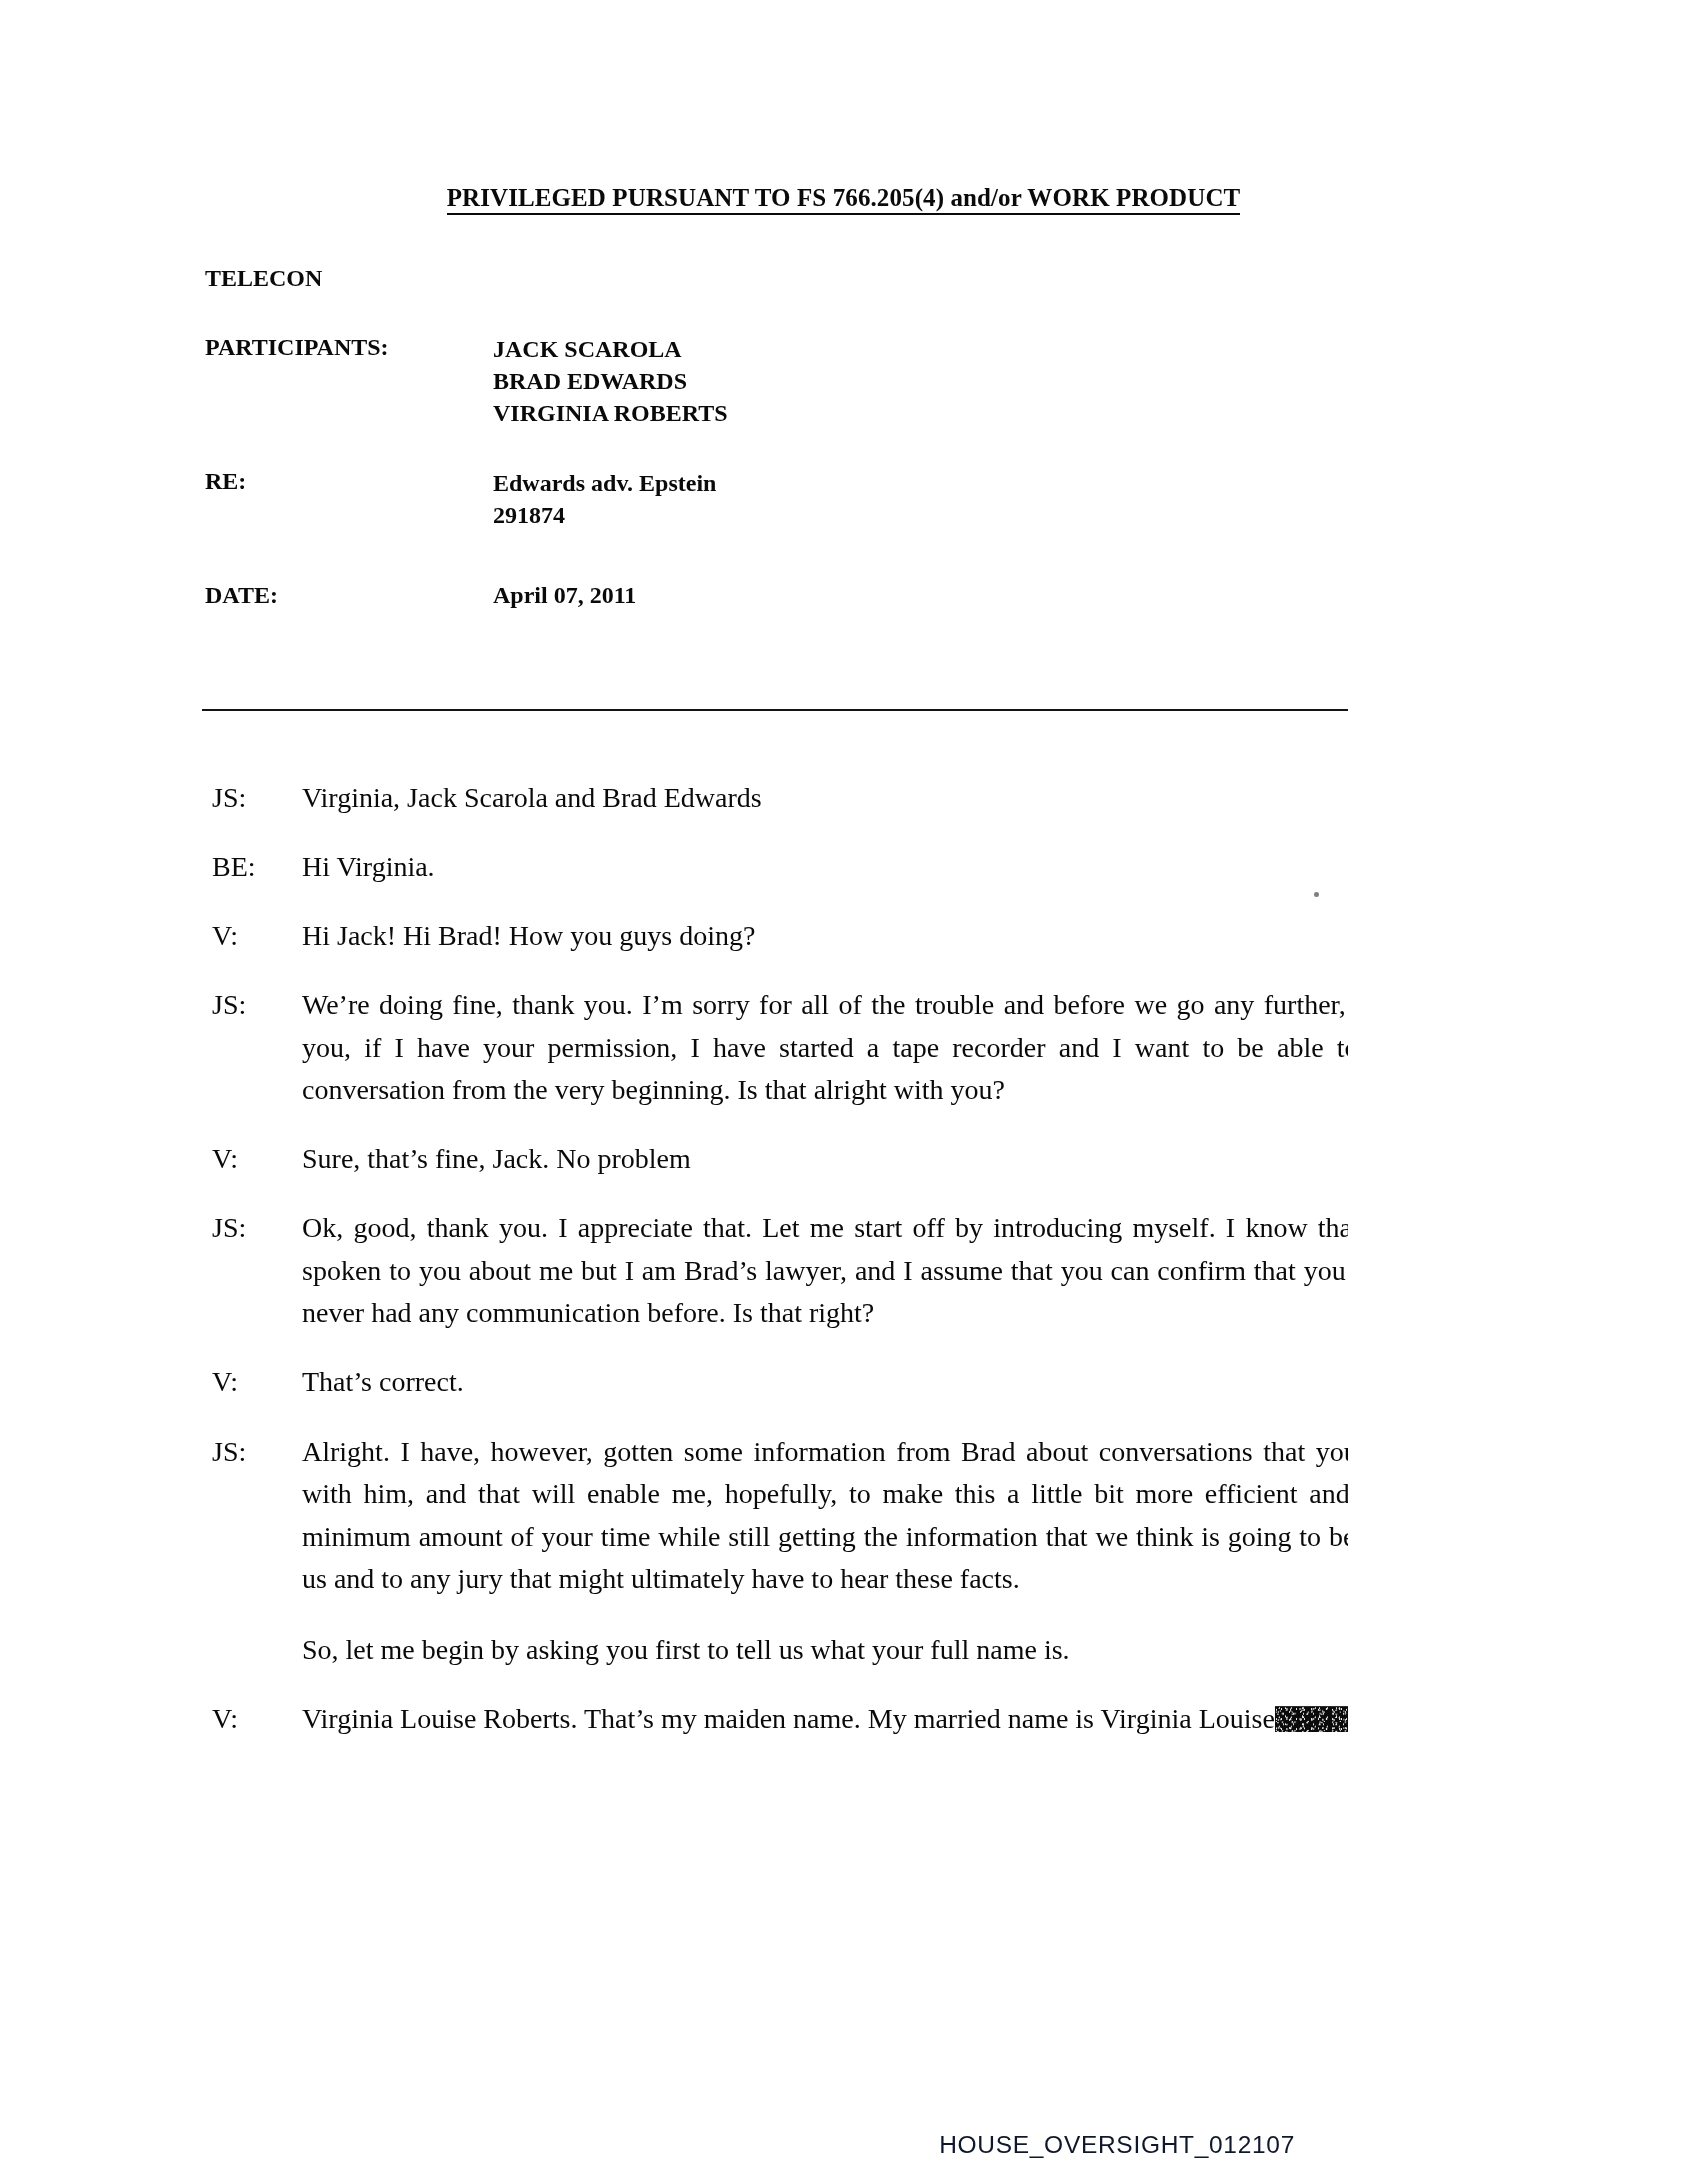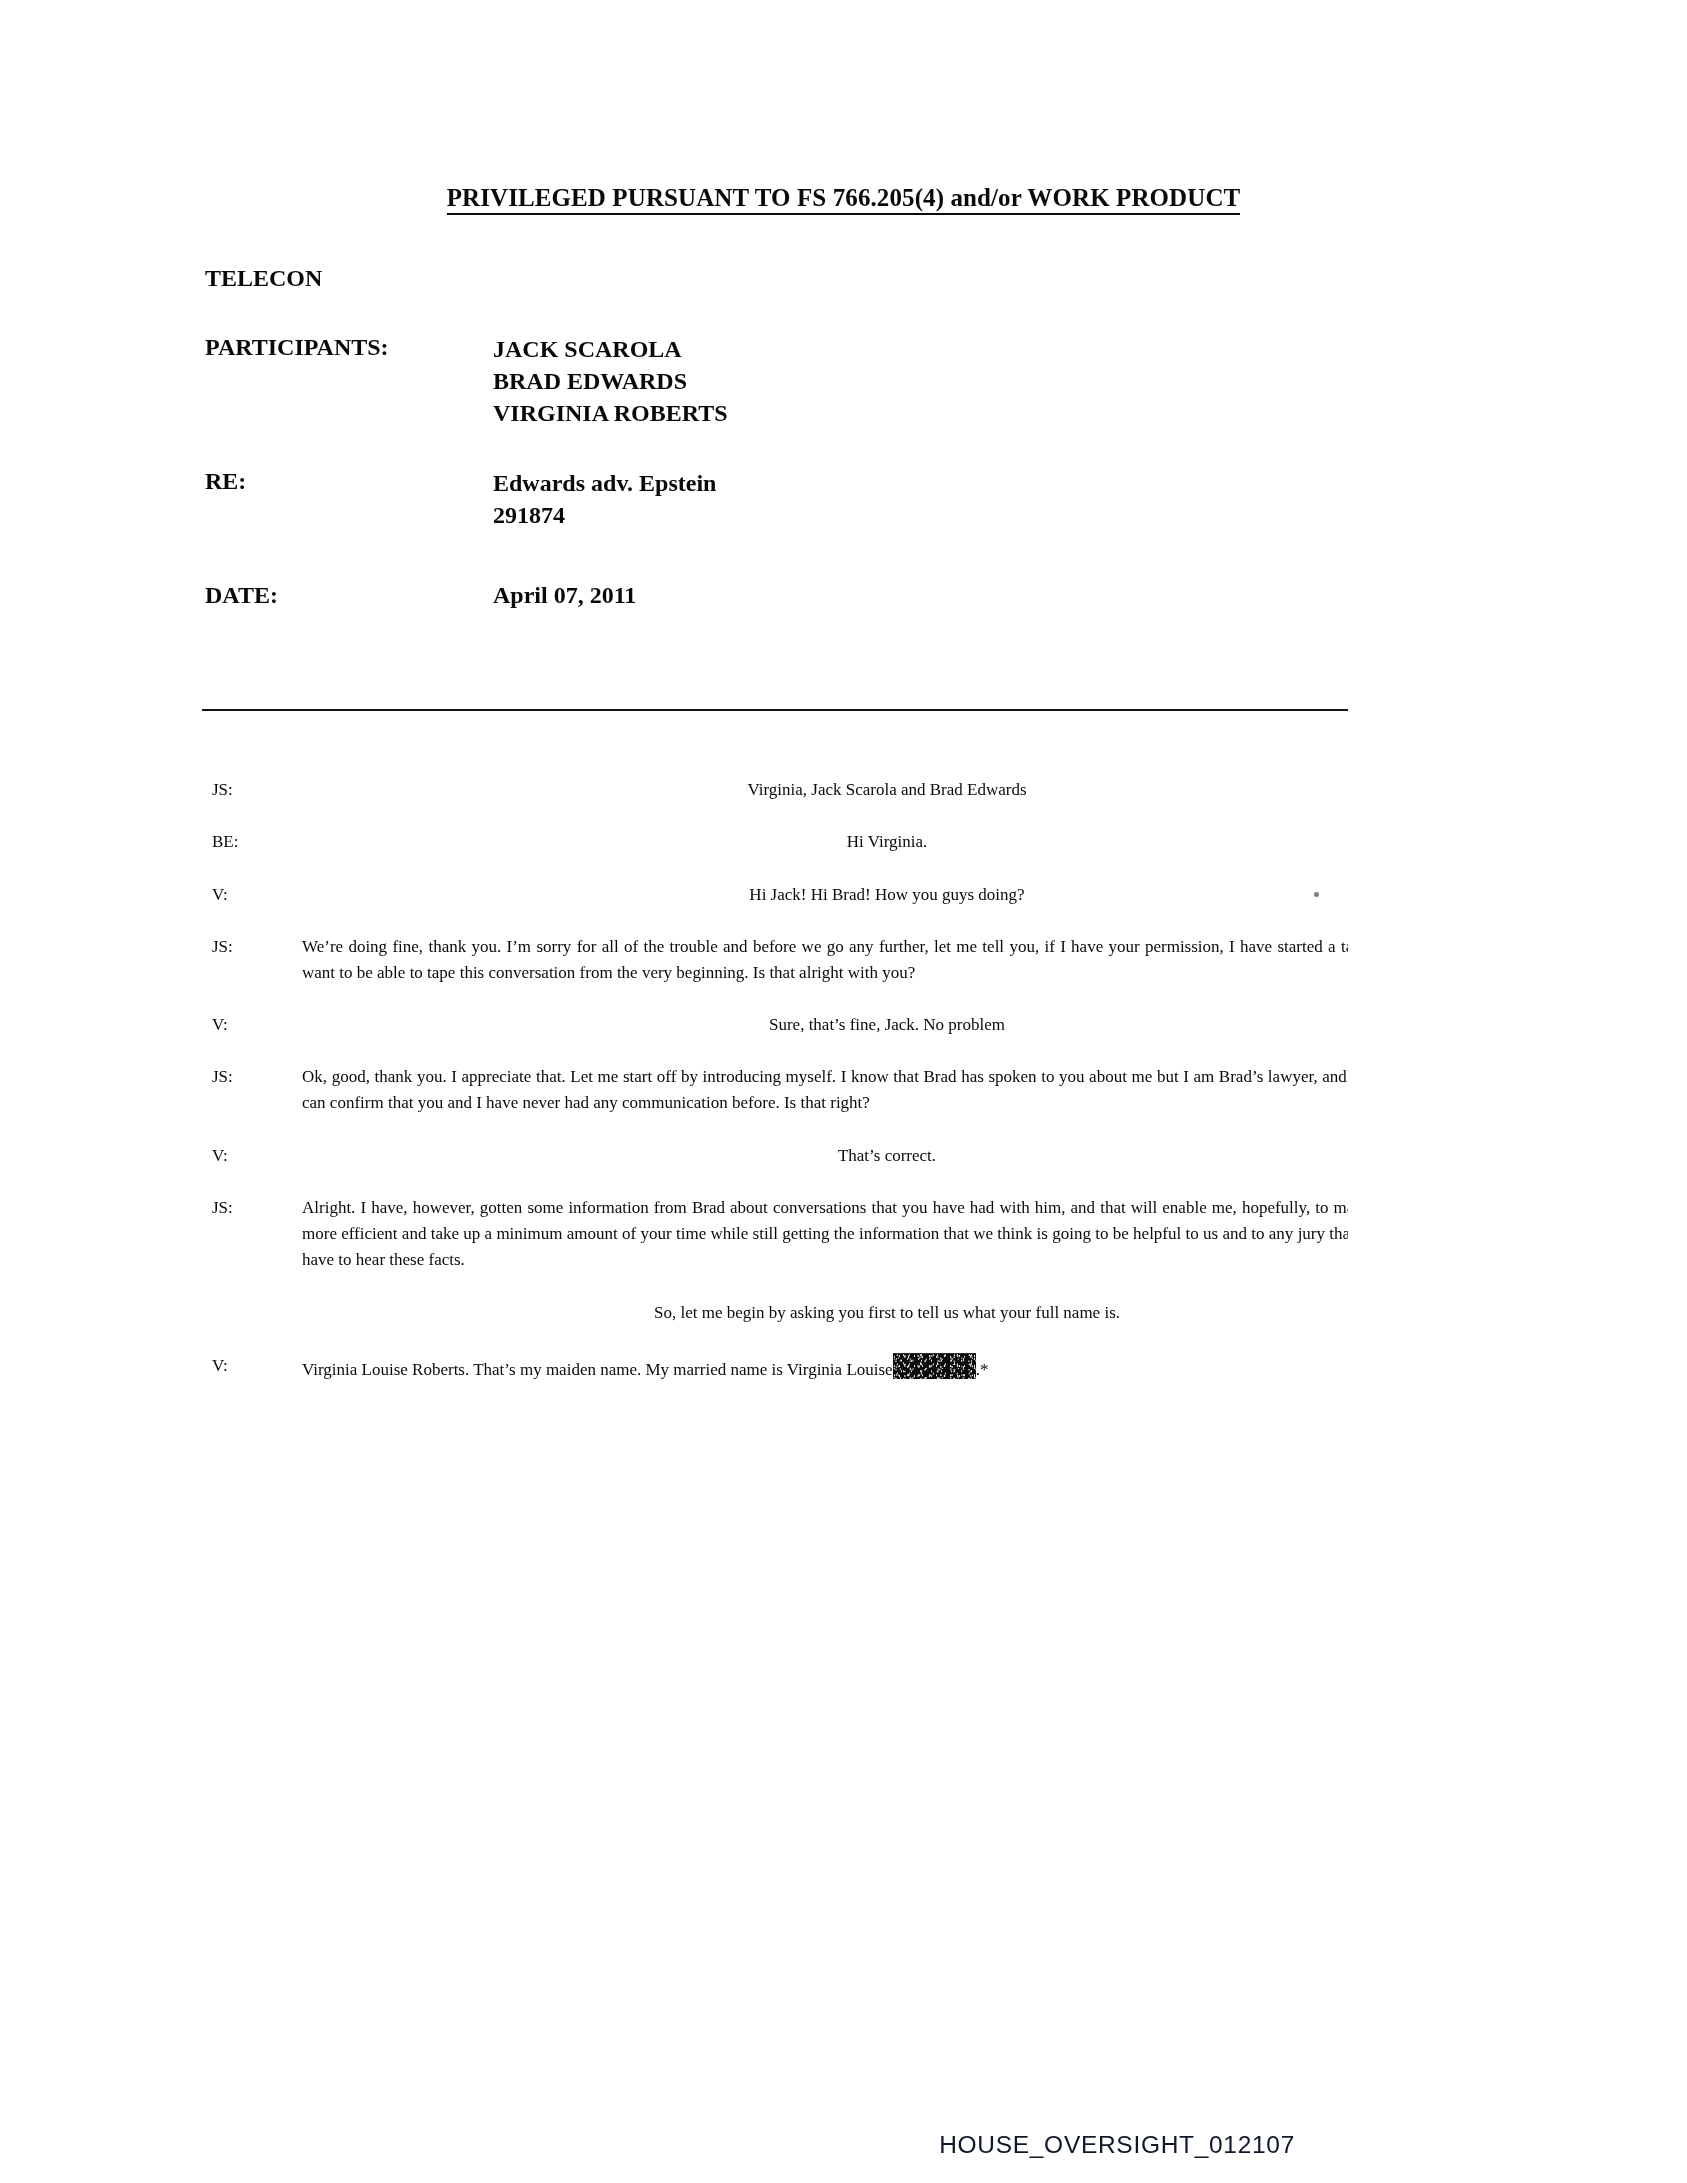--- a/index.html
+++ b/index.html
@@ -70,42 +70,42 @@
     height: 0;
     border-top: 2.6px solid #141414;
   }
 
   
   .body {
     position: absolute;
     left: 212px;
     top: 777px;
     width: 1260px;
-    font-size: 17px;
+    font-size: 28px;
     line-height: 1.52;
   }
   .turn {
     position: relative;
     padding-left: 90px;
     margin-bottom: 26.5px;
   }
   .spk {
     position: absolute;
     left: 0;
     top: 0;
     width: 86px;
     text-align: left;
   }
   .para {
     text-align: justify;
     text-justify: inter-word;
     margin: 0;
   }
   .para + .para { margin-top: 28px; }
-  .para.last-short { text-align: center; }
+  .para.last-short { text-align: left; }
 
   
   .redaction {
     display: inline-block;
     width: 83px;
     height: 25px;
     vertical-align: -4px;
     background-color: #0b0b0b;
     background-image:
       radial-gradient(circle at 12% 30%, #e9e9e9 0.7px, transparent 0.9px),

